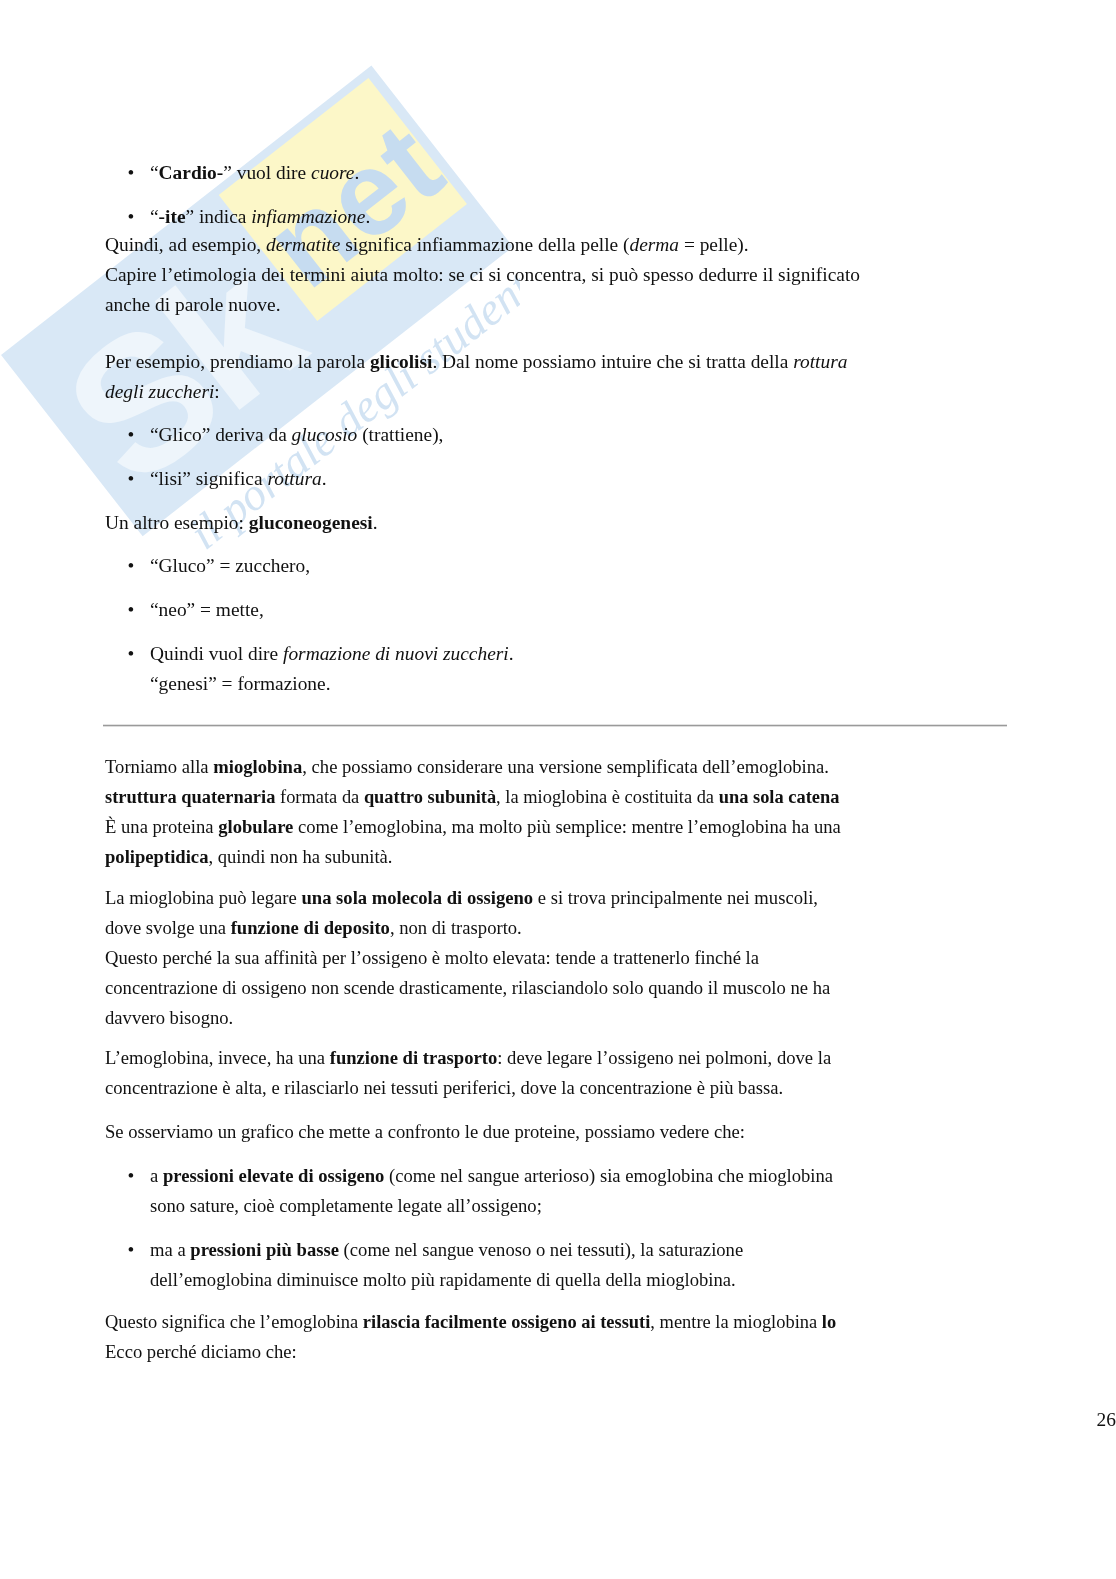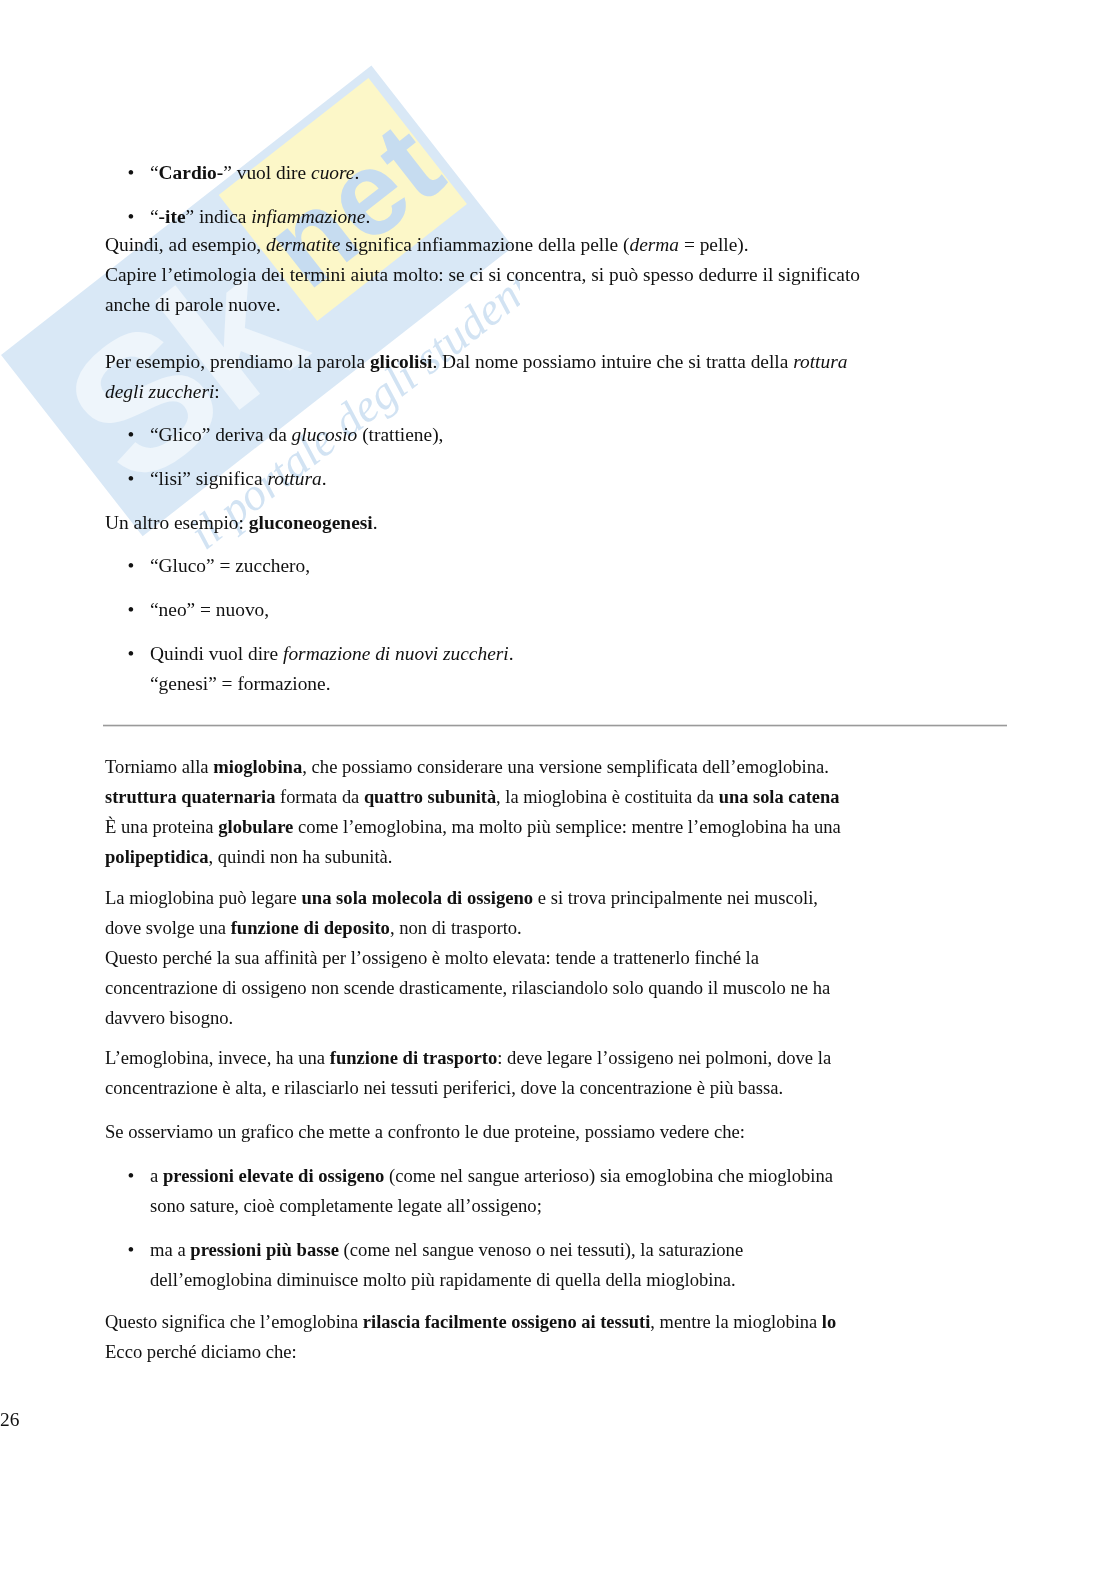--- a/index.html
+++ b/index.html
@@ -20,21 +20,21 @@
   .cond { display: inline-block; transform-origin: left center; }
   b { font-weight: bold; }
   i { }
 
   .rule {
     position: absolute; left: 103px; top: 724px; width: 904px; height: 3px;
     background: linear-gradient(#e2e2e2 0 1px, #9a9a9a 1px 2px, #dcdcdc 2px 3px);
     z-index: 1;
   }
   .pagenum {
-    position: absolute; left: 0; top: 1409px; width: 1116px; text-align: left;
+    position: absolute; left: 0; top: 1409px; width: 1116px; text-align: right;
     font-family: "Liberation Serif", "DejaVu Serif", serif; font-size: 19.4px; color: #111;
     z-index: 1;
   }
 </style>
 </head>
 <body>
 
 <div class="page">
 
   <svg class="wm" viewBox="0 0 520 560" xmlns="http://www.w3.org/2000/svg">
@@ -81,21 +81,21 @@
     <div class="blk" style="top:508px">
       <span>Un altro esempio: </span><b>gluconeogenesi</b><span>.</span>
     </div>
 
     <div class="li" style="top:551px">
       <span class="dot">•</span>
       <span>“Gluco” = zucchero,</span>
     </div>
     <div class="li" style="top:595px">
       <span class="dot">•</span>
-      <span>“neo” = nuovo,</span>
+      <span>“neo” = mette,</span>
     </div>
     <div class="li" style="top:639px">
       <span class="dot">•</span>
       <div><span>Quindi vuol dire </span><i>formazione di nuovi zuccheri</i><span>.</span></div>
       <div>“genesi” = formazione.</div>
     </div>
 
     <div class="blk" style="top:752px">
       <div><span class="cond" style="transform:scaleX(0.96)"><span>Torniamo alla </span><b>mioglobina</b><span>, che possiamo considerare una versione semplificata dell’emoglobina.</span></span></div>
       <div><span class="cond" style="transform:scaleX(0.95)"><b>struttura quaternaria</b><span> formata da </span><b>quattro subunità</b><span>, la mioglobina è costituita da </span><b>una sola catena</b></span></div>

